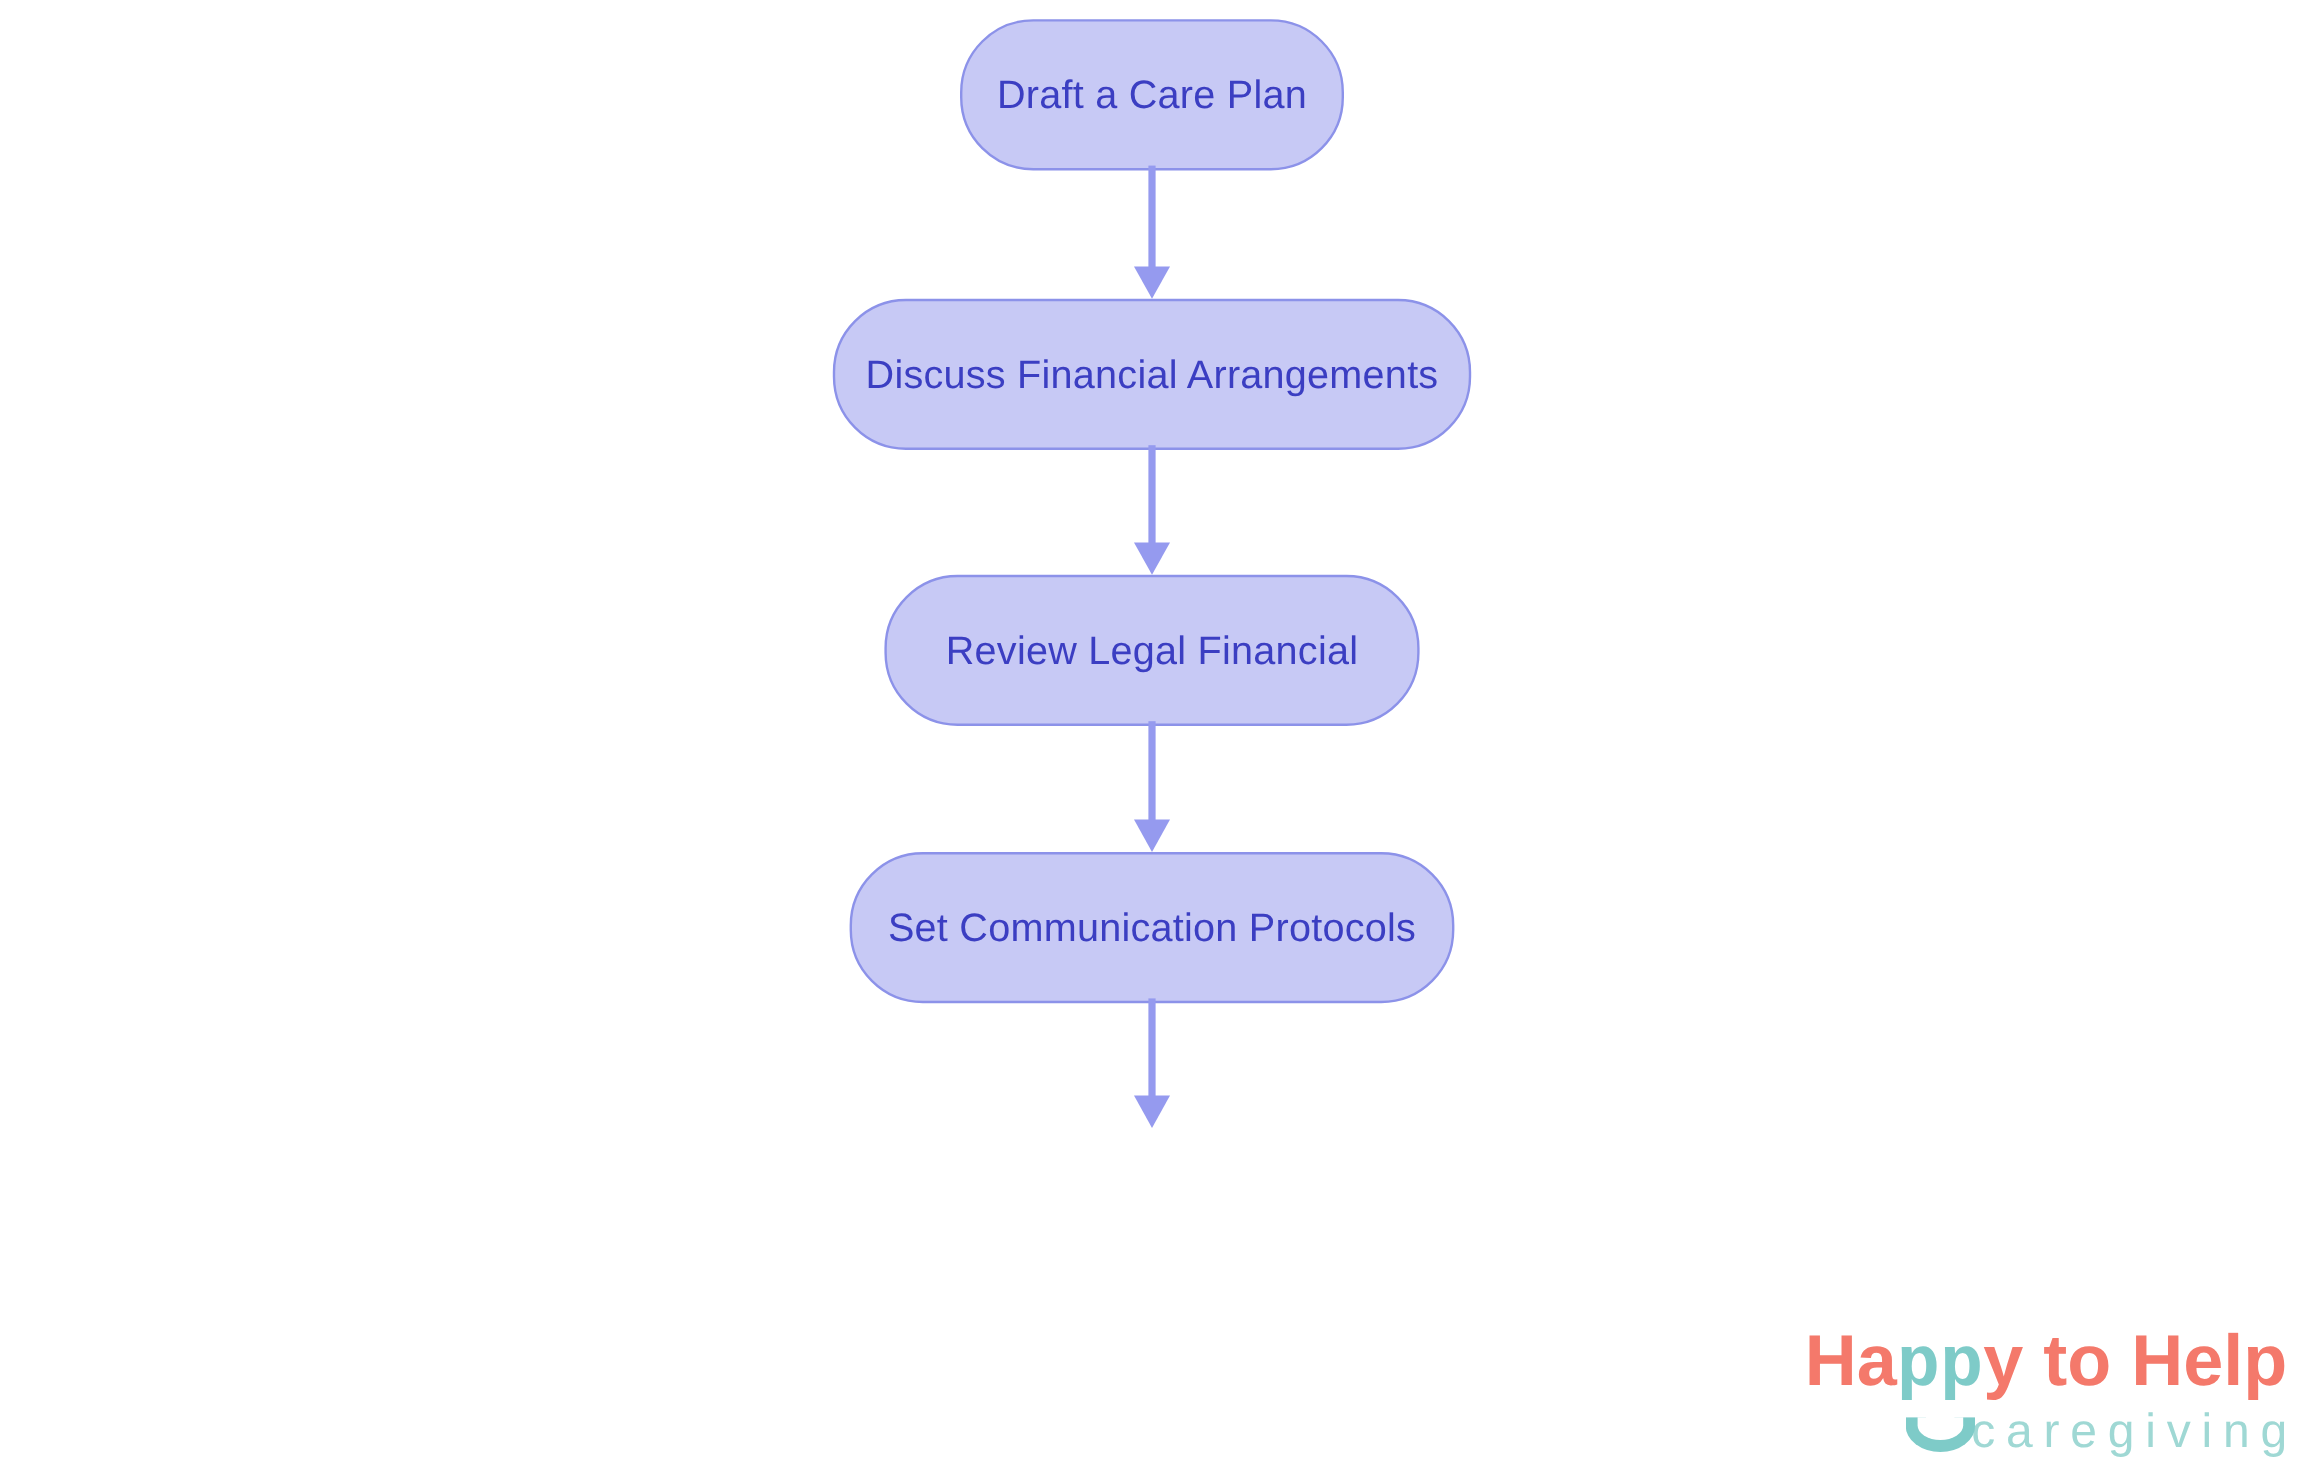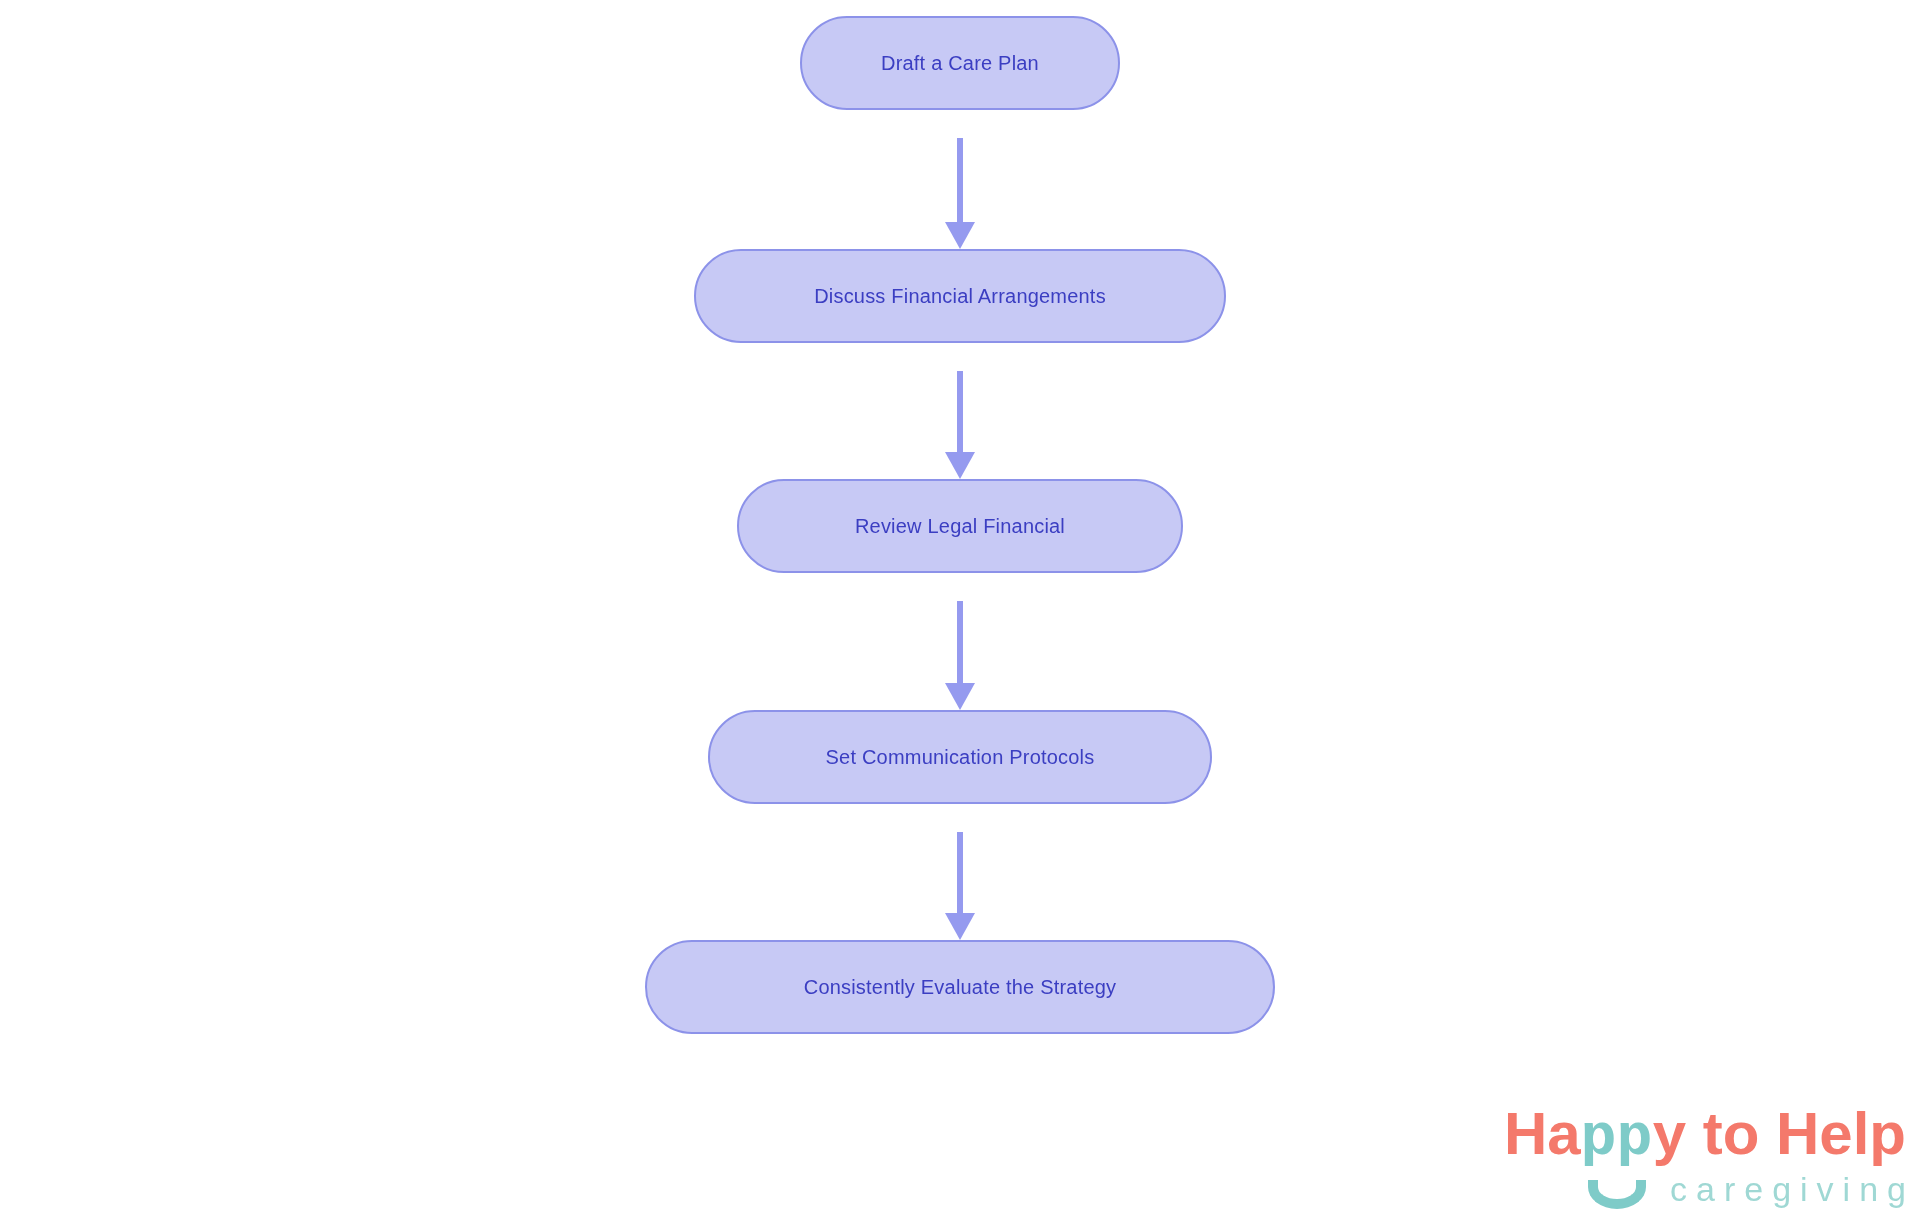--- a/index.html
+++ b/index.html
@@ -20,26 +20,26 @@
     position: relative;
     width: 1920px;
     height: 1215px;
     background: var(--page-bg);
     overflow: hidden;
   }
 
   
   .node {
     position: absolute;
-    height: 94px;
+    height: 126px;
     background: var(--node-fill);
     border: 2px solid var(--node-border);
     border-radius: 61px;
     color: var(--node-text);
-    font-size: 20px;
+    font-size: 33px;
     letter-spacing: 0.2px;
     display: flex;
     align-items: center;
     justify-content: center;
     text-align: center;
   }
   #node-1 { left: 800px; top: 16px;  width: 320px; }
   #node-2 { left: 694px; top: 249px; width: 532px; }
   #node-3 { left: 737px; top: 479px; width: 446px; }
   #node-4 { left: 708px; top: 710px; width: 504px; }
@@ -98,21 +98,21 @@
     left: 7px;
     bottom: -41px;
     width: 58px;
     height: 29px;
     border: 10px solid var(--logo-teal);
     border-top: none;
     border-radius: 0 0 58px 58px / 0 0 44px 44px;
   }
   .logo-sub {
     margin-top: 2px;
-    font-size: 34px;
+    font-size: 40px;
     font-weight: normal;
     letter-spacing: 9px;
     margin-right: -9px; 
     color: var(--logo-light-teal);
     white-space: nowrap;
   }
 </style>
 </head>
 <body>
 
@@ -139,21 +139,20 @@
     <div class="head"></div>
   </div>
 
   <div class="node" id="node-4">Set Communication Protocols</div>
 
   <div class="arrow" id="arrow-4">
     <div class="shaft"></div>
     <div class="head"></div>
   </div>
 
-  <div class="node" id="node-5">Consistently Evaluate the Strategy</div>
 
   <div class="logo">
     <div class="logo-title">
       <span class="coral">Ha</span><span class="pp-wrap"><span class="teal">pp</span><span class="smile"></span></span><span class="coral">y</span><span class="coral"> to Help</span>
     </div>
     <div class="logo-sub">caregiving</div>
   </div>
 
 </div>
 

